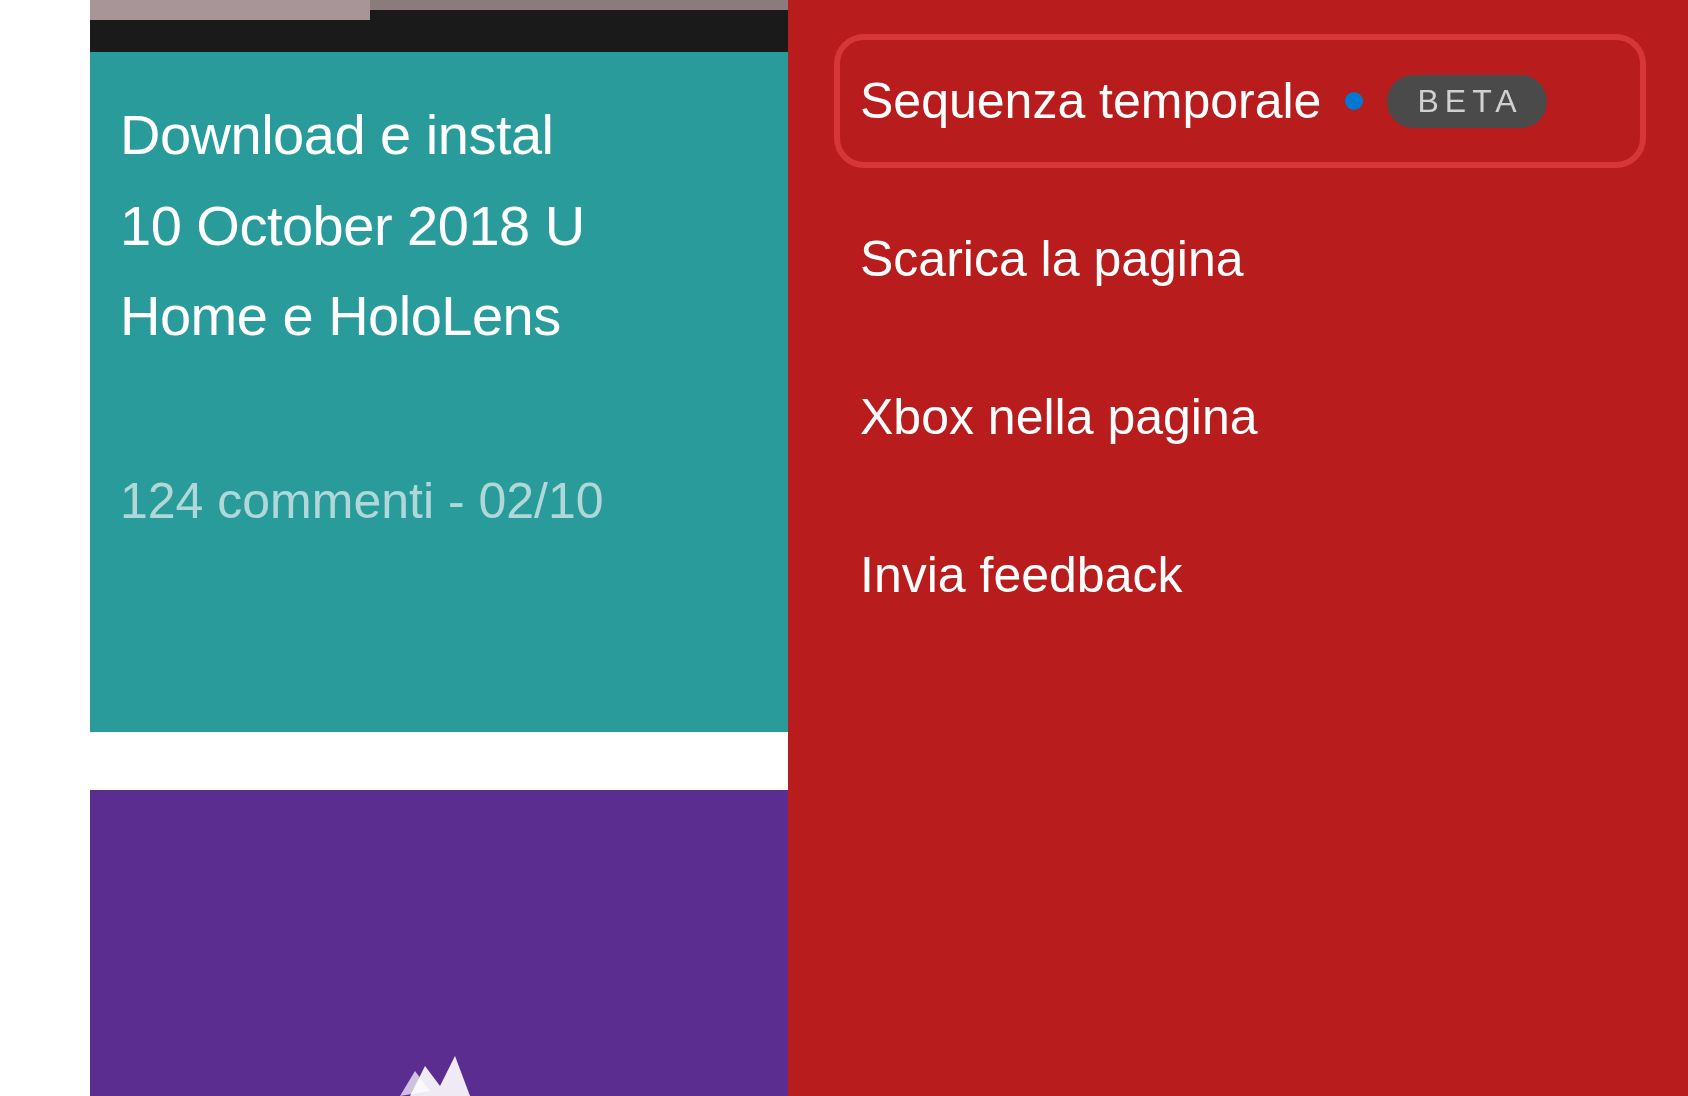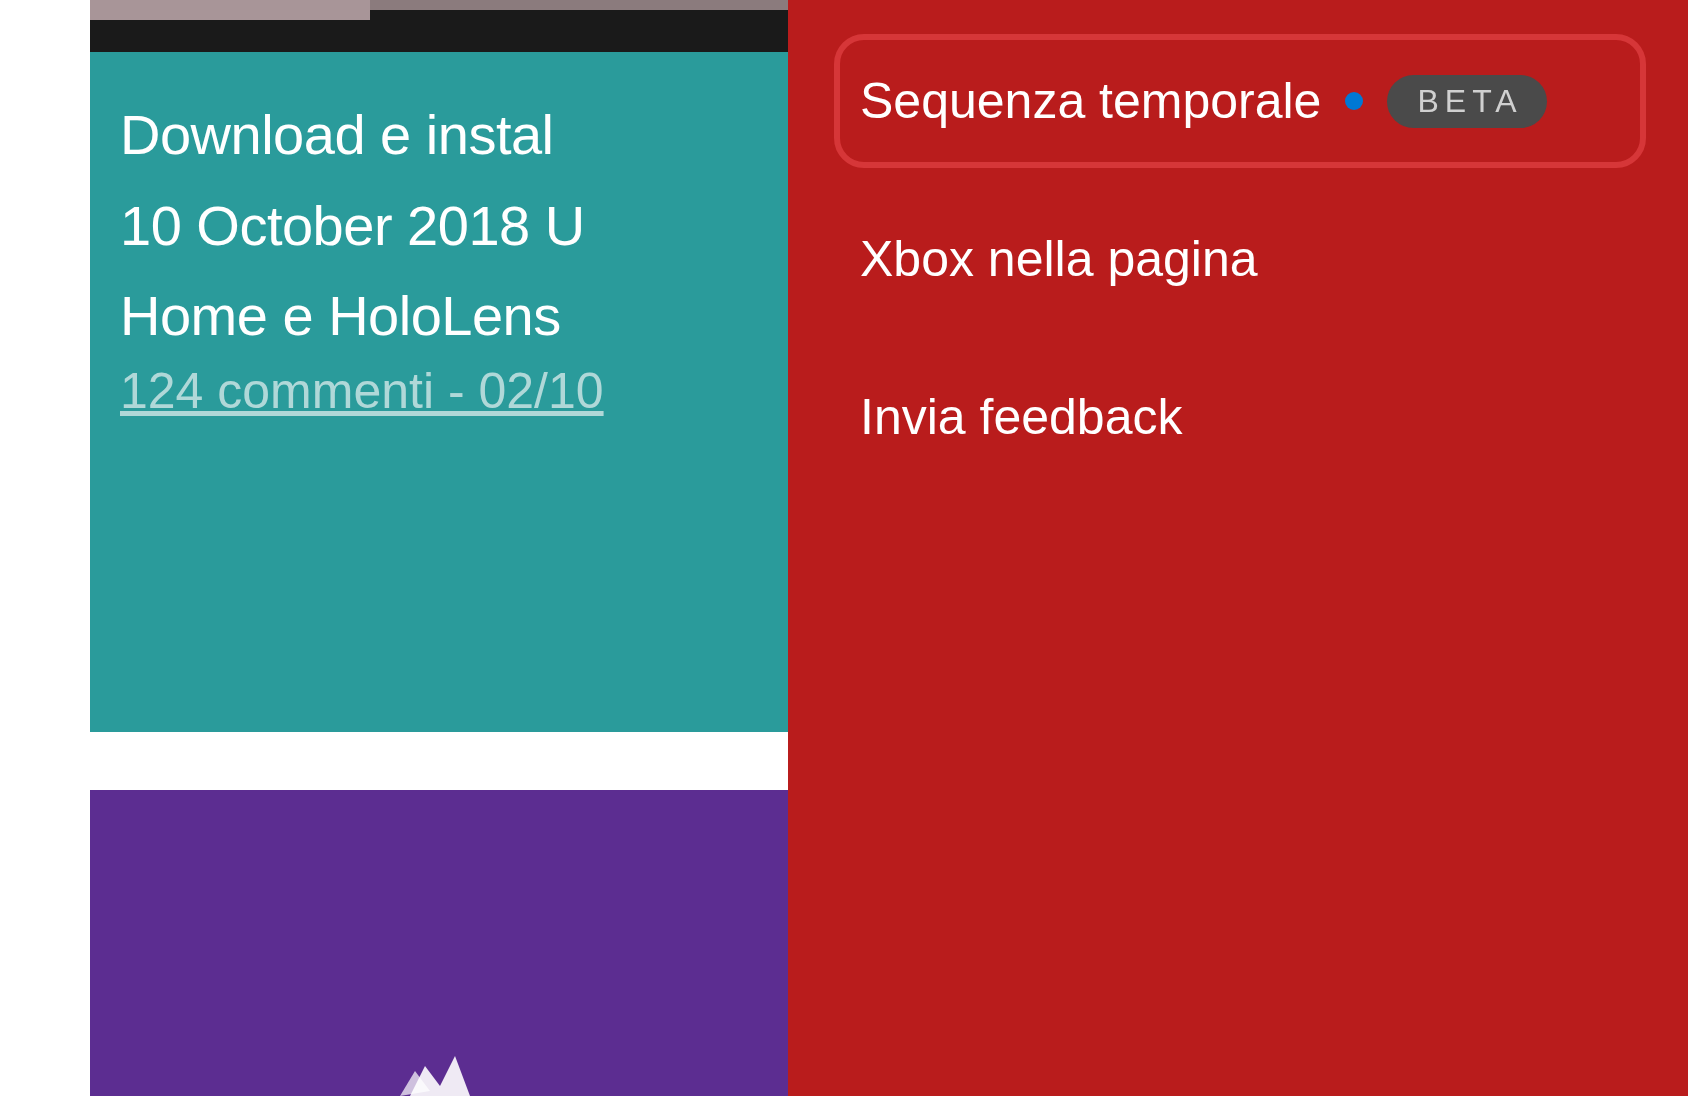--- a/index.html
+++ b/index.html
@@ -63,21 +63,21 @@
       font-size: 56px;
       font-weight: 300;
       line-height: 1.62;
       letter-spacing: -0.5px;
     }
     
     .article-meta {
       color: #b0d8d8;
       font-size: 50px;
       font-weight: 300;
-      text-decoration: underline;
+      margin-top: 110px;
     }
     
     .second-card {
       position: absolute;
       left: 86px;
       top: 790px;
       width: 700px;
       height: 306px;
       background: #5c2d91;
     }
@@ -176,20 +176,23 @@
   </div>
 
   <div class="context-menu">
 
     <div class="menu-item highlighted">
       <span class="menu-item-label">Sequenza temporale</span>
       <span class="blue-dot"></span>
       <span class="beta-badge">BETA</span>
     </div>
 
+    <div class="menu-item">
+      <span class="menu-item-label">Scarica la pagina</span>
+    </div>
 
 
     <div class="menu-item">
       <span class="menu-item-label">Xbox nella pagina</span>
     </div>
 
     <div class="menu-item">
       <span class="menu-item-label">Invia feedback</span>
     </div>
 

